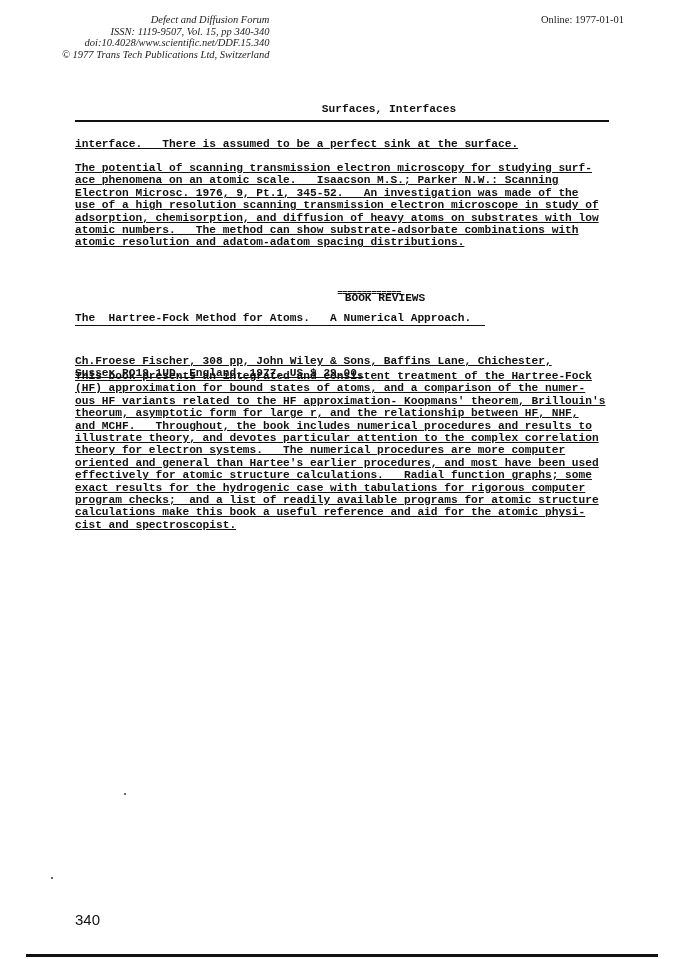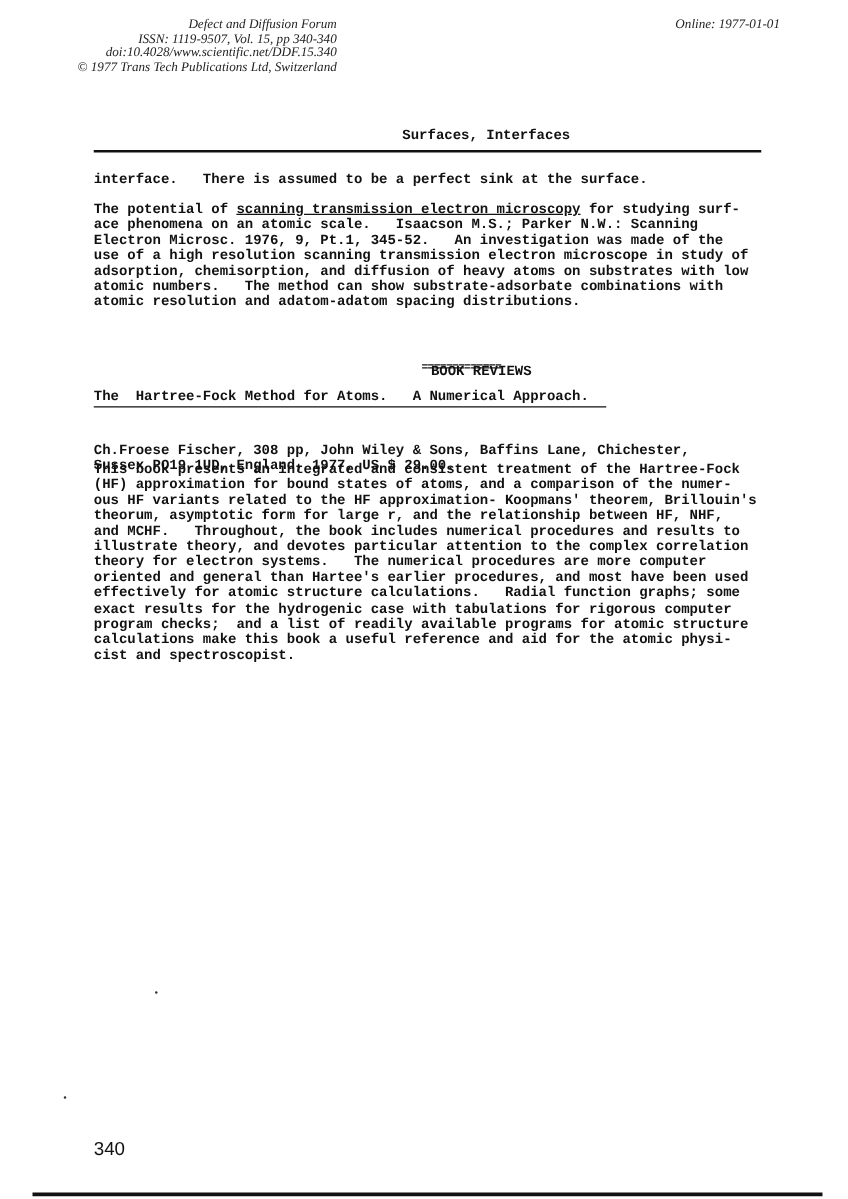--- a/index.html
+++ b/index.html
@@ -1,22 +1,22 @@
 <!DOCTYPE html>
 <html><head>
 <meta charset="utf-8">
 <style>
   html, body { margin: 0; padding: 0; background: #ffffff; }
   body { width: 678px; height: 959px; position: relative; overflow: hidden; color: #111; }
   .meta { position: absolute; left: 62px; top: 14px; font-family: "Liberation Serif", serif; font-style: italic; font-size: 10.5px; line-height: 11.5px; color: #222; text-align: right; }
-  .online { position: absolute; right: 54px; top: 14px; font-family: "Liberation Serif", serif; font-style: italic; font-size: 10.5px; color: #222; }
+  .online { position: absolute; right: 54px; top: 14px; font-family: "Liberation Serif", serif; font-size: 10.5px; color: #222; }
   .mono { font-family: "Liberation Mono", monospace; font-size: 11.2px; line-height: 12.4px; color: #111; font-weight: bold; }
   .section-title { position: absolute; left: 0; width: 678px; top: 103px; text-align: center; padding-left: 36px; box-sizing: border-box; margin-left: 32px; }
   .rule-top { position: absolute; left: 75px; width: 534px; top: 120px; height: 2px; background: #111; }
-  .p { position: absolute; left: 75px; width: 560px; white-space: pre; }
+  .p { position: absolute; left: 75px; width: 560px; white-space: pre; text-decoration: underline; }
   .p1 { top: 138px; }
   .p2 { top: 162px; }
   .br-title { position: absolute; left: 0; width: 678px; top: 292px; text-align: center; padding-left: 92px; box-sizing: border-box; }
   .br-under { position: absolute; left: 0; width: 678px; top: 288px; text-align: center; padding-left: 60px; box-sizing: border-box; font-size: 9px; letter-spacing: -0.5px; }
   .book-title { position: absolute; left: 75px; top: 312px; white-space: pre; }
   .book-rule { position: absolute; left: 75px; width: 410px; top: 325px; height: 1px; background: #111; }
   .p3 { top: 333px; margin-top: 22px; }
   .p4 { top: 370px; }
   .underline { text-decoration: underline; }
   .pagenum { position: absolute; left: 75px; top: 911px; font-family: "Liberation Sans", sans-serif; font-weight: normal; font-size: 15px; }

